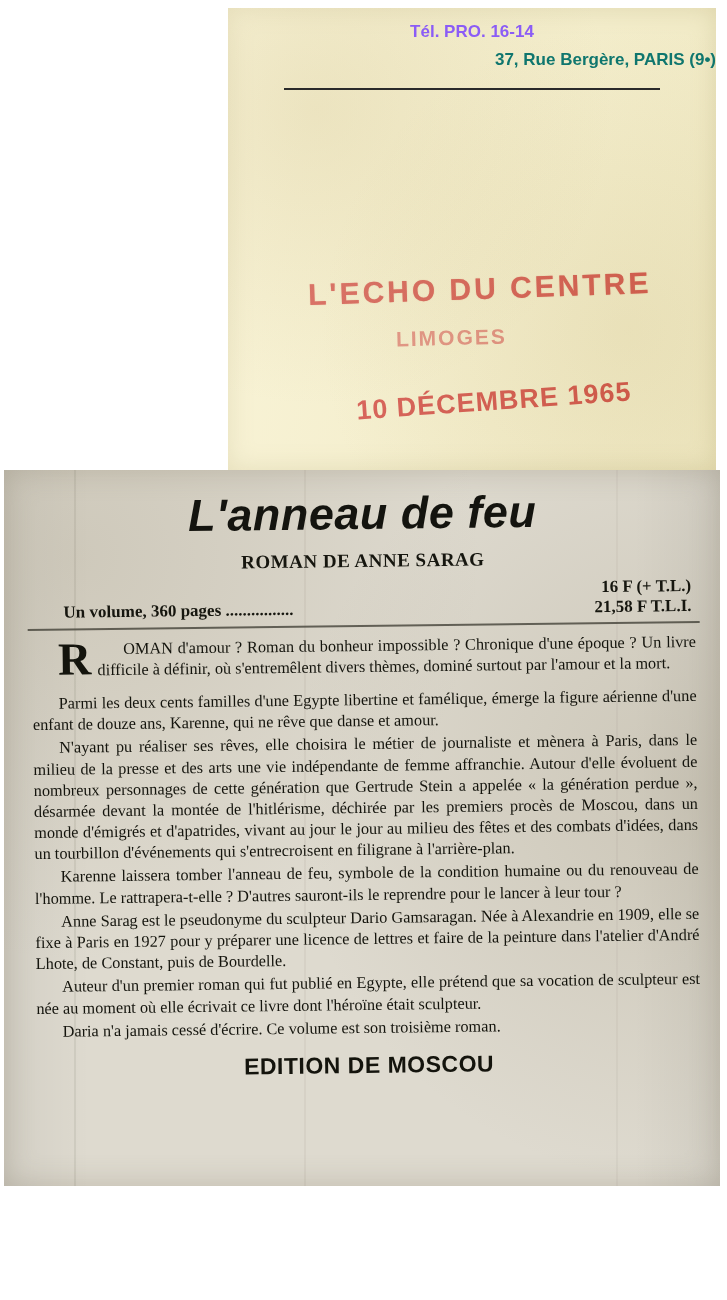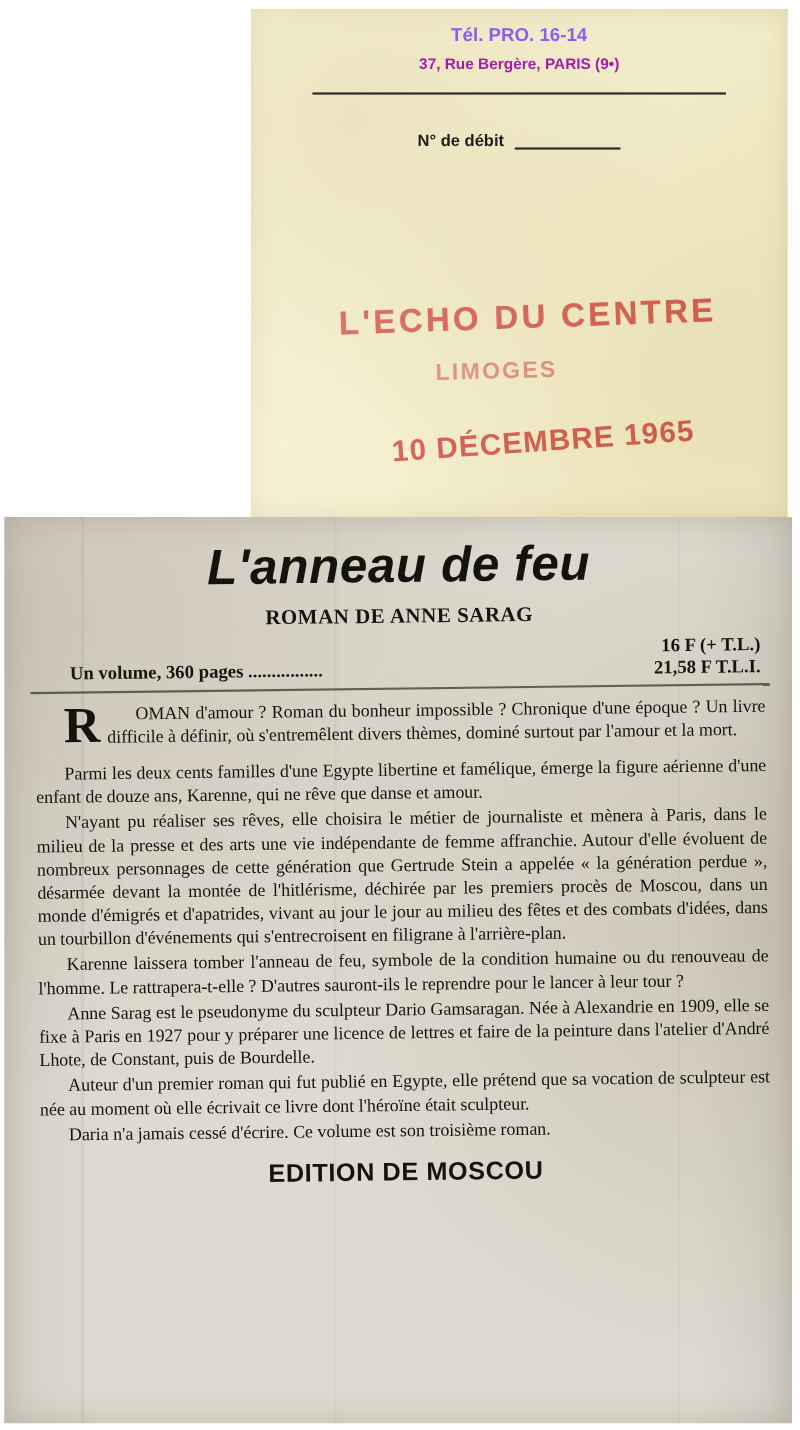--- a/index.html
+++ b/index.html
@@ -49,25 +49,25 @@
   }
   .agency-tel {
     text-align: center;
     font-family: "Liberation Sans", sans-serif;
     font-weight: bold;
     font-size: 17px;
     color: #8b5cf6;
     margin-top: 14px;
   }
   .agency-addr {
-    text-align: center;
-    font-family: "Liberation Sans", sans-serif;
-    font-weight: bold;
-    font-size: 14px;
-    color: #a21caf;
+    text-align: right;
+    font-family: "Liberation Sans", sans-serif;
+    font-weight: bold;
+    font-size: 17px;
+    color: #0f766e;
     margin-top: 8px;
   }
   .rule {
     width: 376px;
     height: 2px;
     background: #2a2a2a;
     margin: 18px auto 0 auto;
   }
   .debit-row {
     margin-top: 34px;
@@ -123,21 +123,21 @@
     opacity: 0.9;
     transform: rotate(-4deg);
   }
 
   
   .clip {
     position: absolute;
     left: 4px;
     top: 470px;
     width: 716px;
-    height: 824px;
+    height: 716px;
     background: #dedacf;
     box-shadow: inset 0 0 30px rgba(120,110,90,0.30);
     overflow: hidden;
   }
   .clip::after {
     content: "";
     position: absolute;
     inset: 0;
     background:
       radial-gradient(circle at 10% 12%, rgba(150,140,115,0.22), rgba(150,140,115,0) 45%),
@@ -239,24 +239,20 @@
   }
 </style>
 </head>
 <body>
 
 <div class="slip">
   <div class="slip-inner">
     <div class="agency-tel">Tél. PRO. 16-14</div>
     <div class="agency-addr">37, Rue Bergère, PARIS (9•)</div>
     <div class="rule"></div>
-    <div class="debit-row">
-      <span>N° de débit</span>
-      <span class="debit-line"></span>
-    </div>
   </div>
   <div class="stamp-paper">L'ECHO DU CENTRE</div>
   <div class="stamp-city">LIMOGES</div>
   <div class="stamp-date">10 DÉCEMBRE 1965</div>
 </div>
 
 <div class="clip">
   <div class="fiber" style="left:70px;"></div>
   <div class="fiber" style="left:300px; opacity:0.6;"></div>
   <div class="fiber" style="left:612px; opacity:0.5;"></div>

